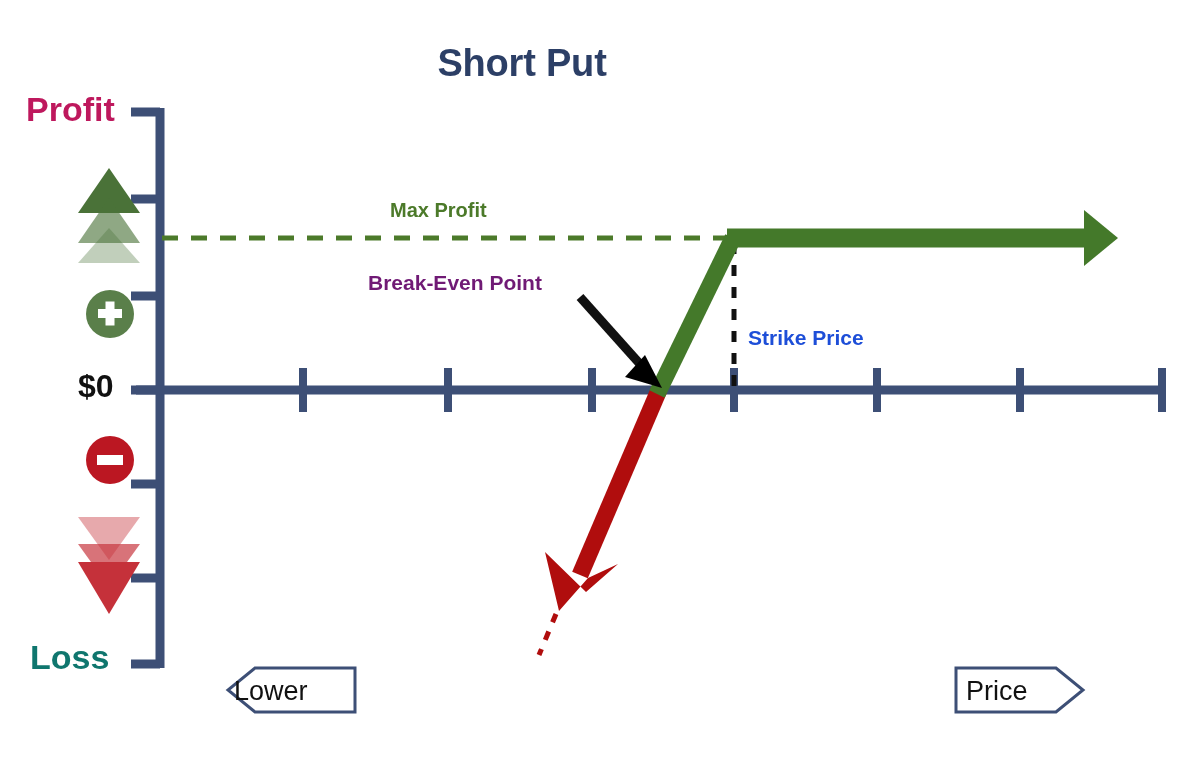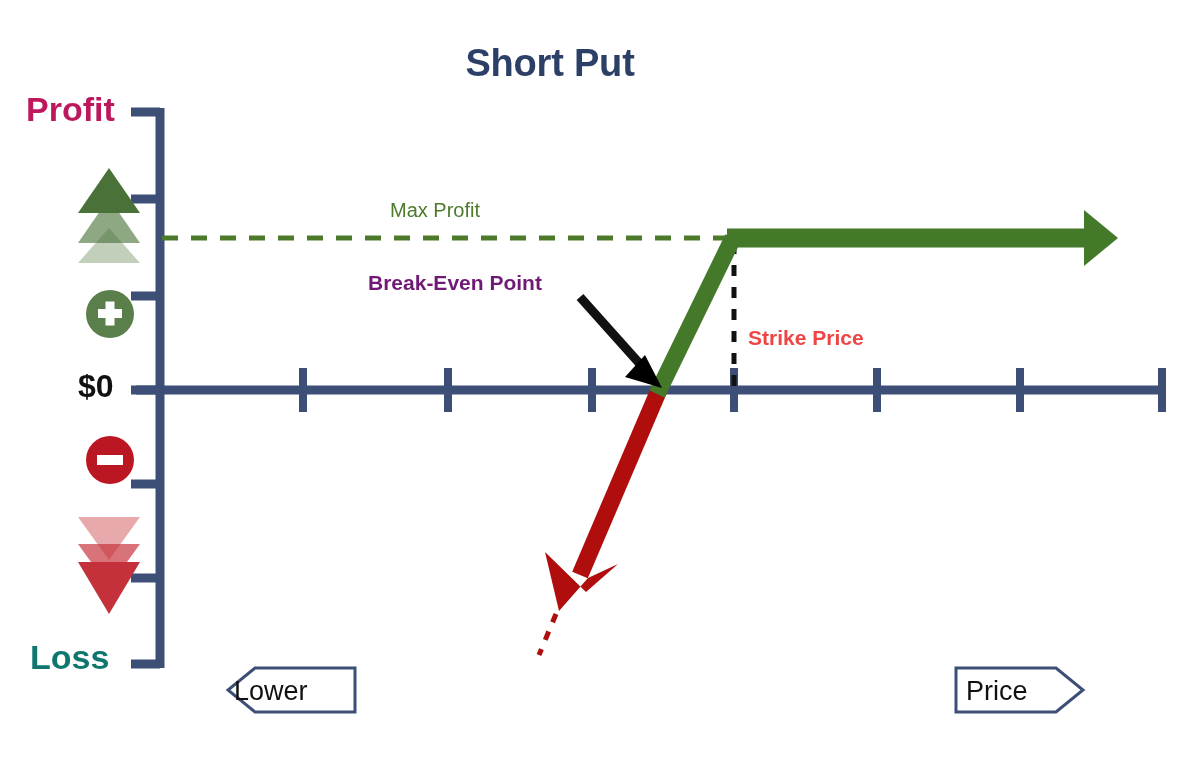--- a/index.html
+++ b/index.html
@@ -32,21 +32,20 @@
     line-height: 1;
   }
   #chart-title {
     left: 0; top: 44px;
     width: 1044px;
     text-align: center;
     font-size: 38px;
     font-weight: bold;
     color: #2c3f66;
     letter-spacing: -0.2px;
-    padding-left: 28px;
   }
   #label-profit {
     left: 26px; top: 92px;
     font-size: 34px;
     font-weight: bold;
     color: #be185d;
   }
   #label-loss {
     left: 30px; top: 640px;
     font-size: 34px;
@@ -55,34 +54,34 @@
   }
   #label-zero {
     left: 78px; top: 370px;
     font-size: 32px;
     font-weight: bold;
     color: #111111;
   }
   #label-max-profit {
     left: 390px; top: 200px;
     font-size: 20px;
-    font-weight: normal;
+    font-weight: bold;
     color: #4c7a2a;
   }
   #label-break-even {
     left: 368px; top: 272px;
     font-size: 21px;
     font-weight: bold;
     color: #701a75;
   }
   #label-strike-price {
     left: 748px; top: 327px;
     font-size: 21px;
     font-weight: bold;
-    color: #ef4444;
+    color: #1d4ed8;
   }
   #label-xaxis-title {
     left: 380px; top: 671px;
     font-size: 30px;
     font-weight: bold;
     color: #111111;
   }
   .pent-label {
     position: absolute;
     font-size: 27px;

